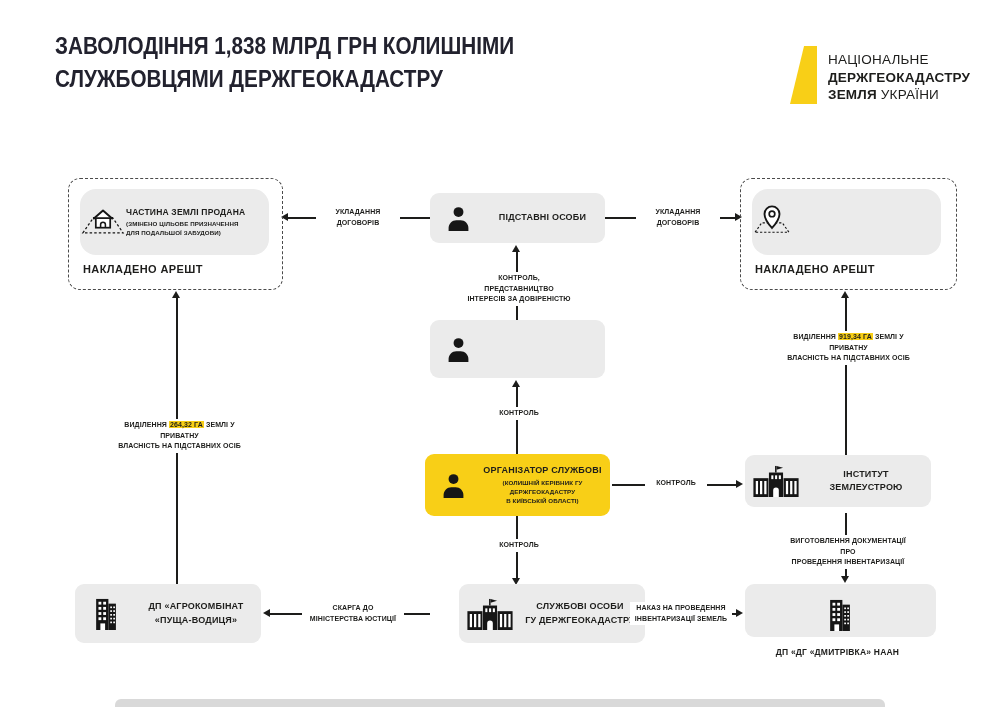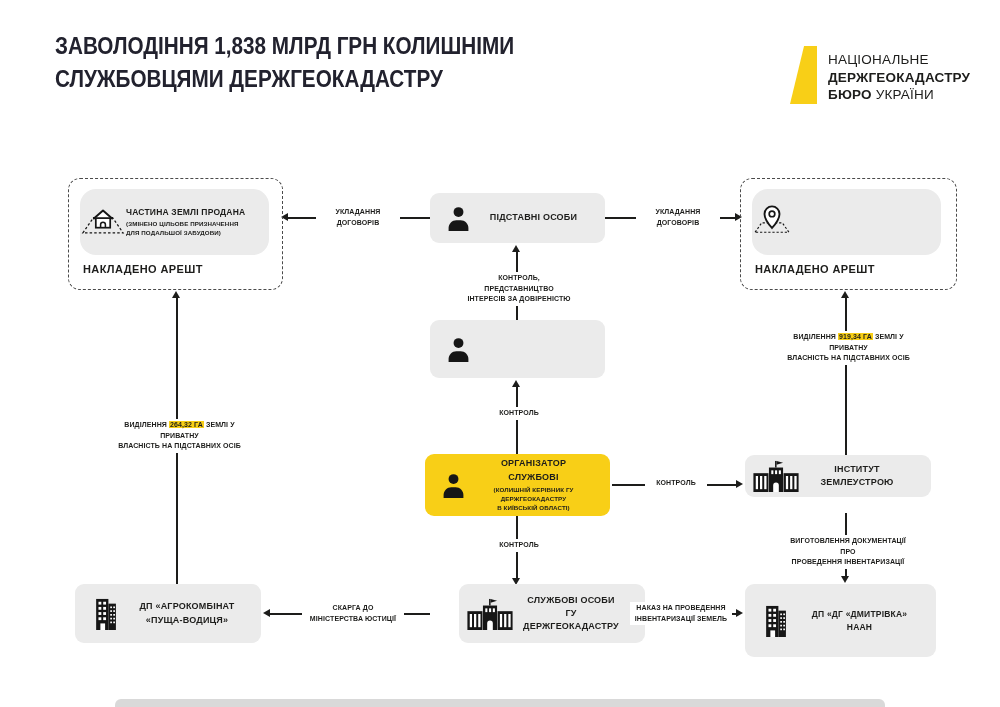--- a/index.html
+++ b/index.html
@@ -15,21 +15,21 @@
   .logo-mark{width:27px;height:58px;background:#F8CF17;clip-path:polygon(52% 0,100% 0,100% 100%,0 100%);}
   .logo-text{font-size:13.5px;line-height:1.3;letter-spacing:0.2px;margin-top:5px;}
   .lt-light{font-weight:400;}
   .lt-bold{font-weight:700;}
 
   
   .gbox{position:absolute;background:#EBEBEB;border-radius:9px;display:flex;align-items:center;z-index:2;}
   .gbox.yellow{background:#F8CF17;}
   .gbox .icon{flex:0 0 62px;display:flex;justify-content:center;align-items:center;}
   .gbox .icon.narrow{flex:0 0 56px;}
-  .gbox .txt{flex:1;text-align:center;padding-right:24px;}
+  .gbox .txt{flex:1;text-align:center;padding-right:6px;}
   .btitle{font-size:9px;font-weight:700;letter-spacing:0.2px;line-height:1.45;white-space:pre-line;}
   .bsub{font-size:6.2px;font-weight:700;letter-spacing:0.1px;line-height:1.45;margin-top:2px;white-space:pre-line;}
 
   
   .dashed{position:absolute;border:1.6px dashed #4a4a4a;border-radius:12px;z-index:2;}
   .dashed .inner{position:absolute;left:11px;top:10px;width:189px;height:66px;background:#EBEBEB;
                  border-radius:16px;display:flex;align-items:center;}
   .dashed .status{position:absolute;left:14px;top:84px;font-size:11px;font-weight:700;letter-spacing:0.4px;}
 
   
@@ -55,21 +55,21 @@
 <div id="canvas">
 
   <div class="title">ЗАВОЛОДІННЯ 1,838 МЛРД ГРН КОЛИШНІМИ
 СЛУЖБОВЦЯМИ ДЕРЖГЕОКАДАСТРУ</div>
 
   <div class="logo">
     <div class="logo-mark"></div>
     <div class="logo-text">
       <div class="lt-light">НАЦІОНАЛЬНЕ</div>
       <div class="lt-bold">ДЕРЖГЕОКАДАСТРУ</div>
-      <div><span class="lt-bold">БЮРО </span><span class="lt-light">УКРАЇНИ</span></div>
+      <div><span class="lt-bold">ЗЕМЛЯ </span><span class="lt-light">УКРАЇНИ</span></div>
     </div>
   </div>
 
   <div class="dashed" style="left:68px;top:178px;width:213px;height:110px;">
     <div class="inner">
       <div class="icon">
         <svg viewBox="0 0 48 30" width="46" height="29">
           <path d="M3 28 L14 12 H34 L45 28 Z" fill="none" stroke="#161616" stroke-width="1.3" stroke-dasharray="2.6 2.2"></path>
           <path d="M14.5 13 L24 4.5 L33.5 13" fill="#fff" stroke="#161616" stroke-width="2" stroke-linecap="round" stroke-linejoin="round"></path>
           <rect x="16.5" y="12.5" width="15" height="10" fill="#fff" stroke="#161616" stroke-width="1.8"></rect>
@@ -132,21 +132,21 @@
       </g>
         </svg>
     </div>
     <div class="txt">
       <div class="btitle">ОРГАНІЗАТОР СЛУЖБОВІ</div>
       <div class="bsub">(КОЛИШНІЙ КЕРІВНИК ГУ ДЕРЖГЕОКАДАСТРУ
 В КИЇВСЬКІЙ ОБЛАСТІ)</div>
     </div>
   </div>
 
-  <div class="gbox" style="left:745px;top:455px;width:186px;height:42px;">
+  <div class="gbox" style="left:745px;top:455px;width:186px;height:52px;">
     <div class="icon">
       <svg viewBox="0 0 52 34" width="50" height="32">
         <g fill="#161616">
           <rect x="25" y="1" width="1.6" height="7"></rect>
             <polygon points="26.6,1 33.5,3 26.6,5"></polygon>
           <rect x="18.5" y="8" width="15" height="26"></rect>
           <rect x="2" y="14" width="16" height="20"></rect>
             <rect x="34" y="14" width="16" height="20"></rect>
         </g>
         <g fill="#ffffff">
@@ -228,21 +228,21 @@
           <rect x="6.5" y="27" width="5" height="7"></rect>
         </g>
       </svg>
     </div>
     <div class="txt">
         <div class="btitle">ДП «АГРОКОМБІНАТ
 «ПУЩА-ВОДИЦЯ»</div>
       </div>
   </div>
 
-  <div class="gbox" style="left:745px;top:584px;width:191px;height:73px;">
+  <div class="gbox" style="left:745px;top:584px;width:191px;height:53px;flex-direction:column;">
     <div class="icon">
       <svg viewBox="0 0 26 34" width="25" height="32">
         <g fill="#161616">
             <rect x="2" y="1" width="13" height="33"></rect>
             <rect x="15" y="6" width="8" height="28"></rect>
           </g>
         <g fill="#fff">
           <rect x="4.5" y="4" width="3" height="3"></rect>
             <rect x="9.5" y="4" width="3" height="3"></rect>
           <rect x="4.5" y="9.5" width="3" height="3"></rect>

